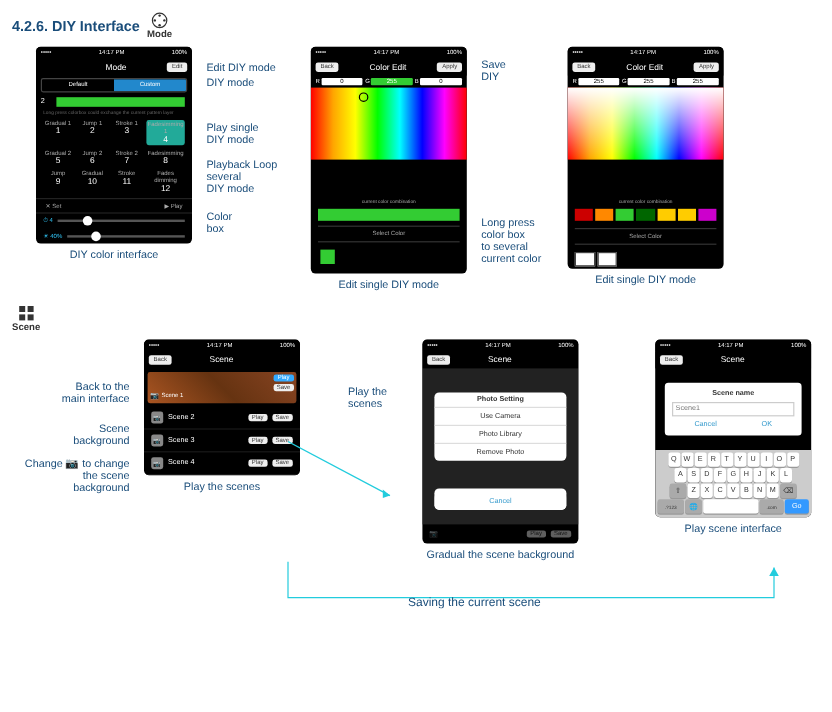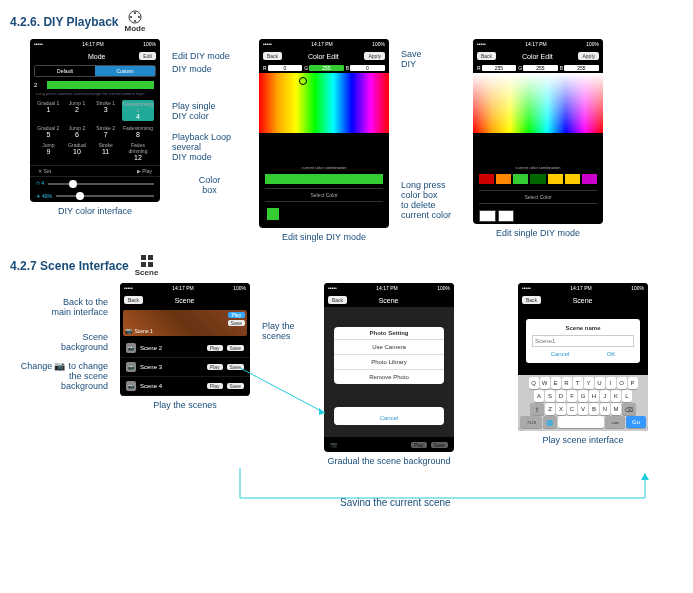--- a/index.html
+++ b/index.html
@@ -351,21 +351,21 @@
   }
   svg.connector {
     position: absolute;
     pointer-events: none;
   }
 </style>
 </head>
 <body>
 
 <div class="section-title">
-  <span><span>4.2.6.</span> <span>DIY Playback</span></span>
+  <span><span>4.2.6.</span> <span>DIY Interface</span></span>
   <span class="section-icon">
     <svg width="14" height="14" viewBox="0 0 14 14">
         <circle cx="7" cy="7" r="6" fill="none" stroke="#333" stroke-width="1"></circle>
         <circle cx="7" cy="3" r="1" fill="#333"></circle>
         <circle cx="11" cy="7" r="1" fill="#333"></circle>
         <circle cx="7" cy="11" r="1" fill="#333"></circle>
         <circle cx="3" cy="7" r="1" fill="#333"></circle>
       </svg>
     <span>Mode</span>
   </span>
@@ -457,25 +457,25 @@
           <div class="slider"></div>
         </div>
     </div>
     <div class="caption">DIY color interface</div>
   </div>
 
   <div class="annot-col" style="width:75px;">
     <div class="annot" style="margin-top:2px;">Edit DIY mode</div>
     <div class="annot" style="margin-top:2px;">DIY mode</div>
     <div class="annot" style="margin-top:26px;white-space:pre-line;">Play single
-DIY color</div>
+DIY mode</div>
     <div class="annot" style="margin-top:10px;white-space:pre-line;">Playback Loop
 several
 DIY mode</div>
-    <div class="annot" style="margin-top:12px;white-space:pre-line;text-align:center;">Color
+    <div class="annot" style="margin-top:12px;white-space:pre-line;text-align:left;">Color
 box</div>
   </div>
 
   <div class="group">
     <div class="phone">
       <div class="statusbar">
           <span>•••••</span>
           <span>14:17 PM</span>
           <span>100%</span>
         </div>
@@ -508,21 +508,21 @@
       <div class="singlebox"></div>
     </div>
     <div class="caption">Edit single DIY mode</div>
   </div>
 
   <div class="annot-col" style="width:60px;">
     <div class="annot" style="white-space:pre-line;">Save
 DIY</div>
     <div class="annot" style="margin-top:110px;white-space:pre-line;">Long press
 color box
-to delete
+to several
 current color</div>
   </div>
 
   <div class="group">
     <div class="phone">
       <div class="statusbar">
           <span>•••••</span>
           <span>14:17 PM</span>
           <span>100%</span>
         </div>
@@ -566,35 +566,34 @@
           <div class="cbox"></div>
           <div class="cbox"></div>
           <div class="cbox"></div>
       </div>
     </div>
     <div class="caption">Edit single DIY mode</div>
   </div>
 </div>
 
 <div class="section-title" style="margin-top:12px;">
-  <span><span>4.2.7</span> <span>Scene Interface</span></span>
   <span class="section-icon">
     <svg width="14" height="14" viewBox="0 0 14 14">
         <rect x="1" y="1" width="5" height="5" fill="#333"></rect>
         <rect x="8" y="1" width="5" height="5" fill="#333"></rect>
         <rect x="1" y="8" width="5" height="5" fill="#333"></rect>
         <rect x="8" y="8" width="5" height="5" fill="#333"></rect>
       </svg>
     <span>Scene</span>
   </span>
 </div>
 
 <div class="row" style="position:relative;padding-bottom:30px;">
   <div class="annot-col" style="width:98px;text-align:right;">
-    <div class="annot" style="margin-top:4px;white-space:pre-line;">Back to the
+    <div class="annot" style="margin-top:24px;white-space:pre-line;">Back to the
 main interface</div>
     <div class="annot" style="margin-top:14px;white-space:pre-line;">Scene
 background</div>
     <div class="annot" style="margin-top:8px;white-space:pre-line;">Change 📷 to change
 the scene
 background</div>
   </div>
 
   <div class="group">
     <div class="phone">
@@ -635,21 +634,21 @@
             <span class="cam">📷</span>
             <span class="lab">Scene 4</span>
             <span class="minibtn">Play</span>
             <span class="minibtn">Save</span>
           </div>
         </div>
     </div>
     <div class="caption">Play the scenes</div>
   </div>
 
-  <div class="annot-col" style="width:50px;">
+  <div class="annot-col" style="width:50px;margin-left:28px;">
     <div class="annot" style="margin-top:28px;white-space:pre-line;">Play the
 scenes</div>
   </div>
 
   <div class="group">
     <div class="phone">
       <div class="statusbar">
           <span>•••••</span>
           <span>14:17 PM</span>
           <span>100%</span>

